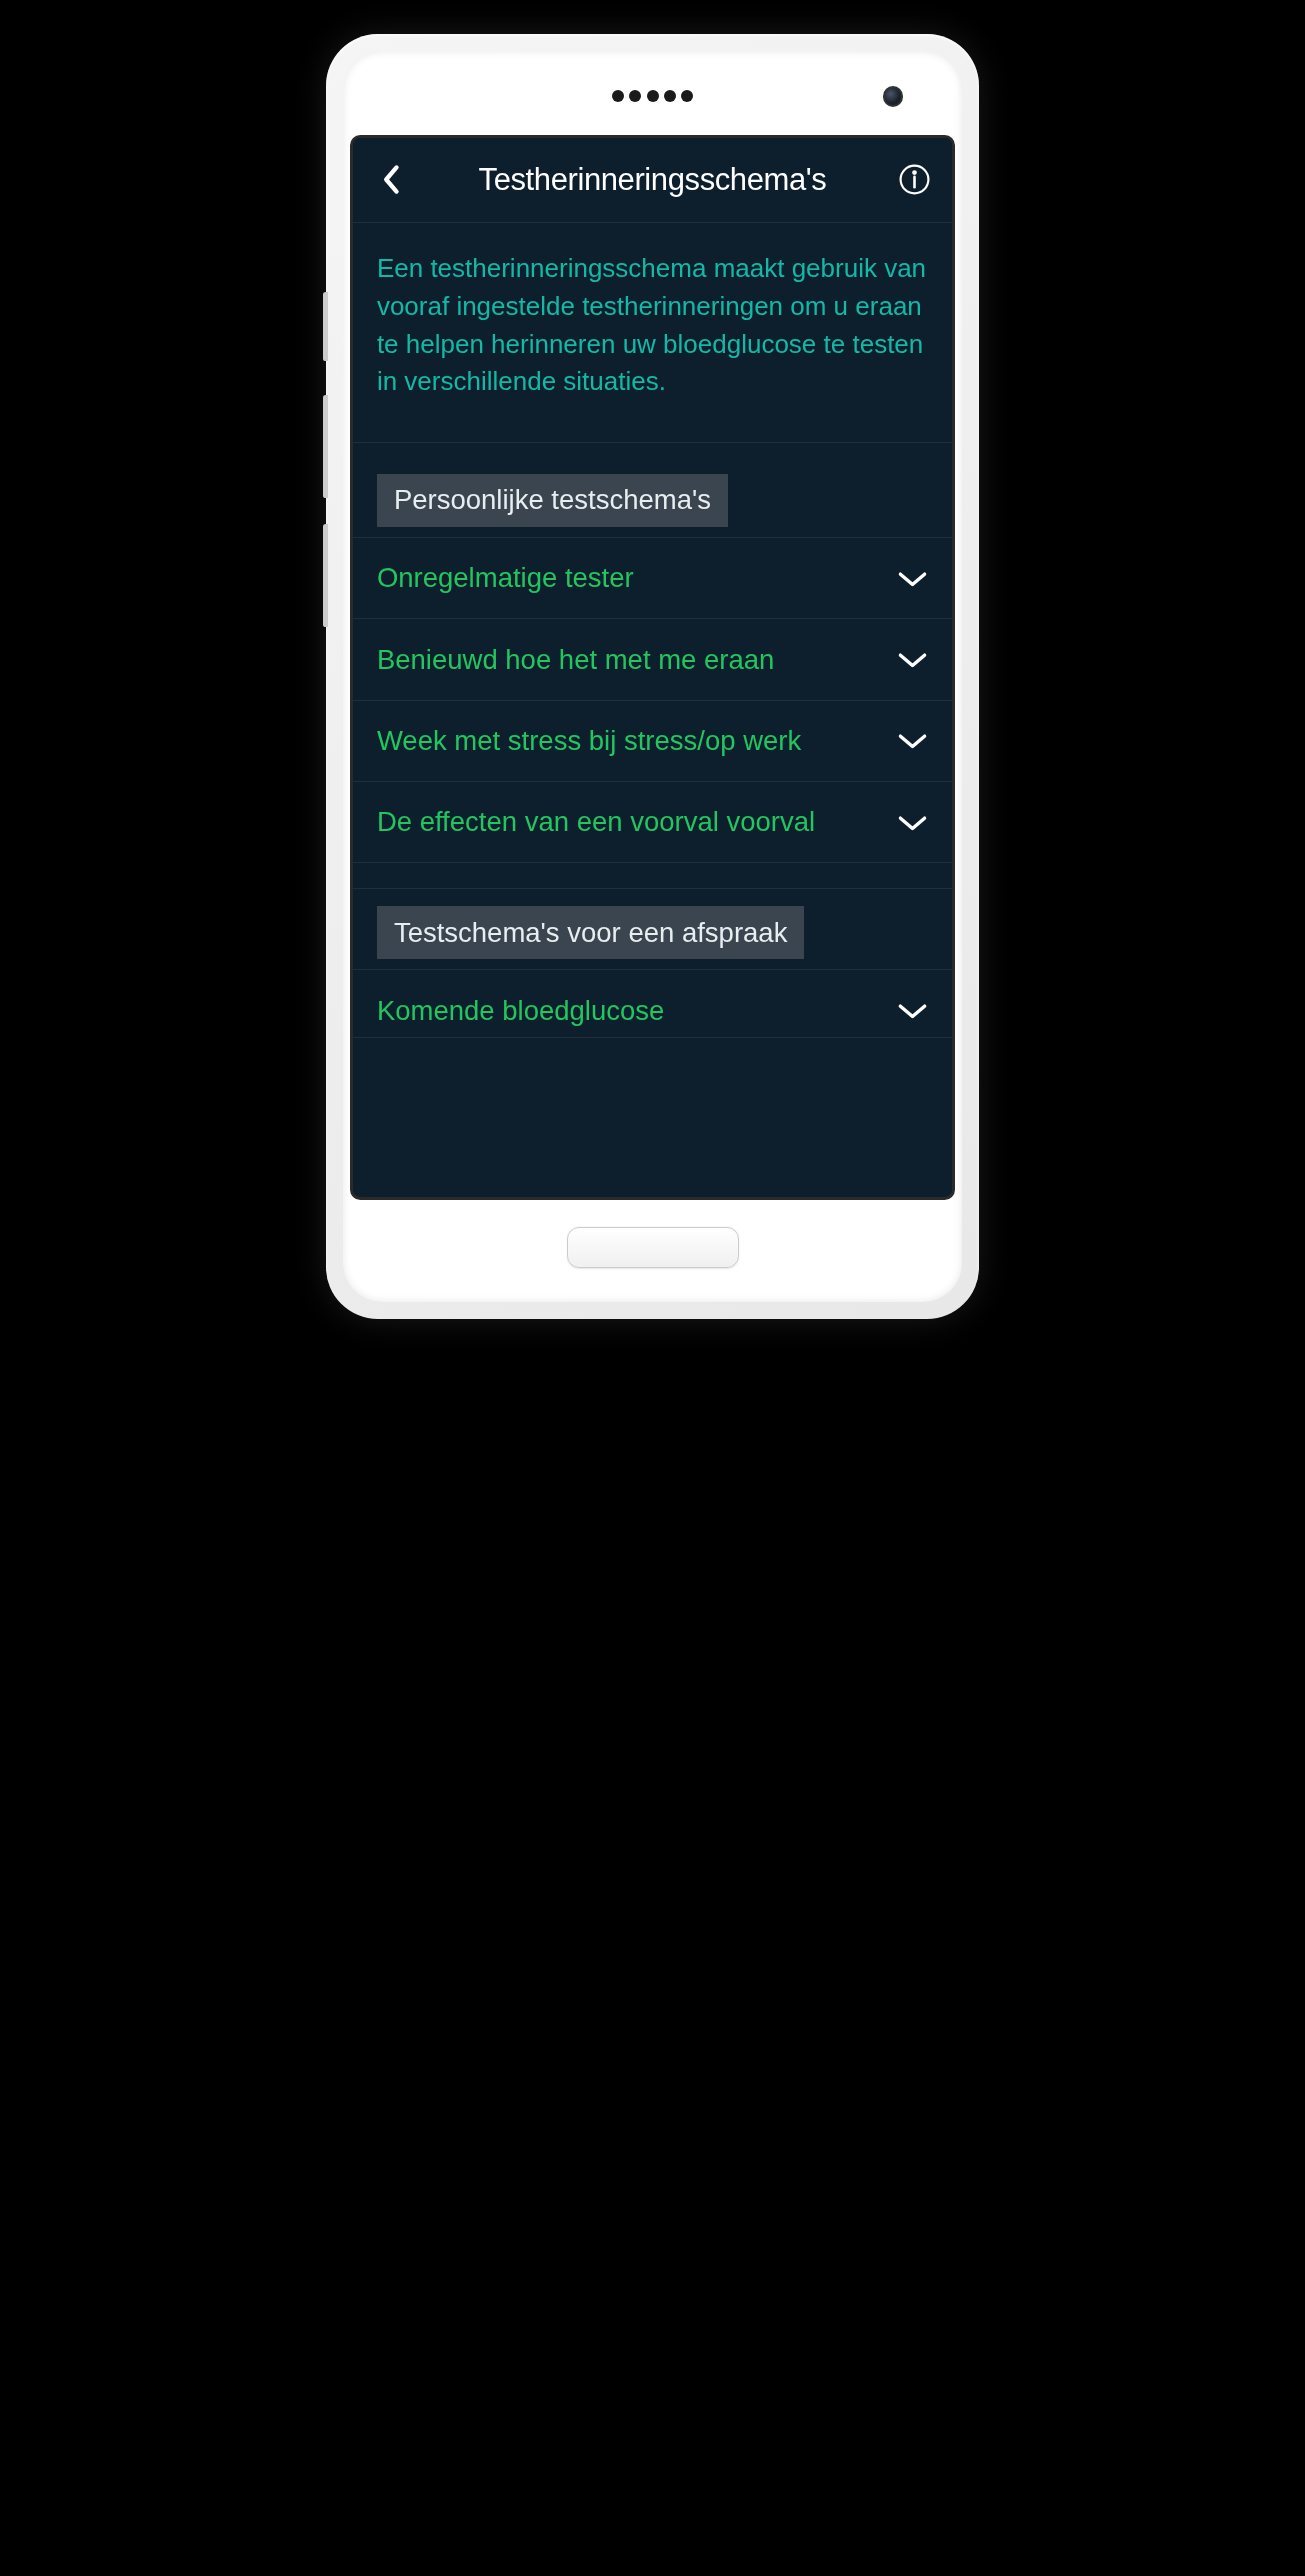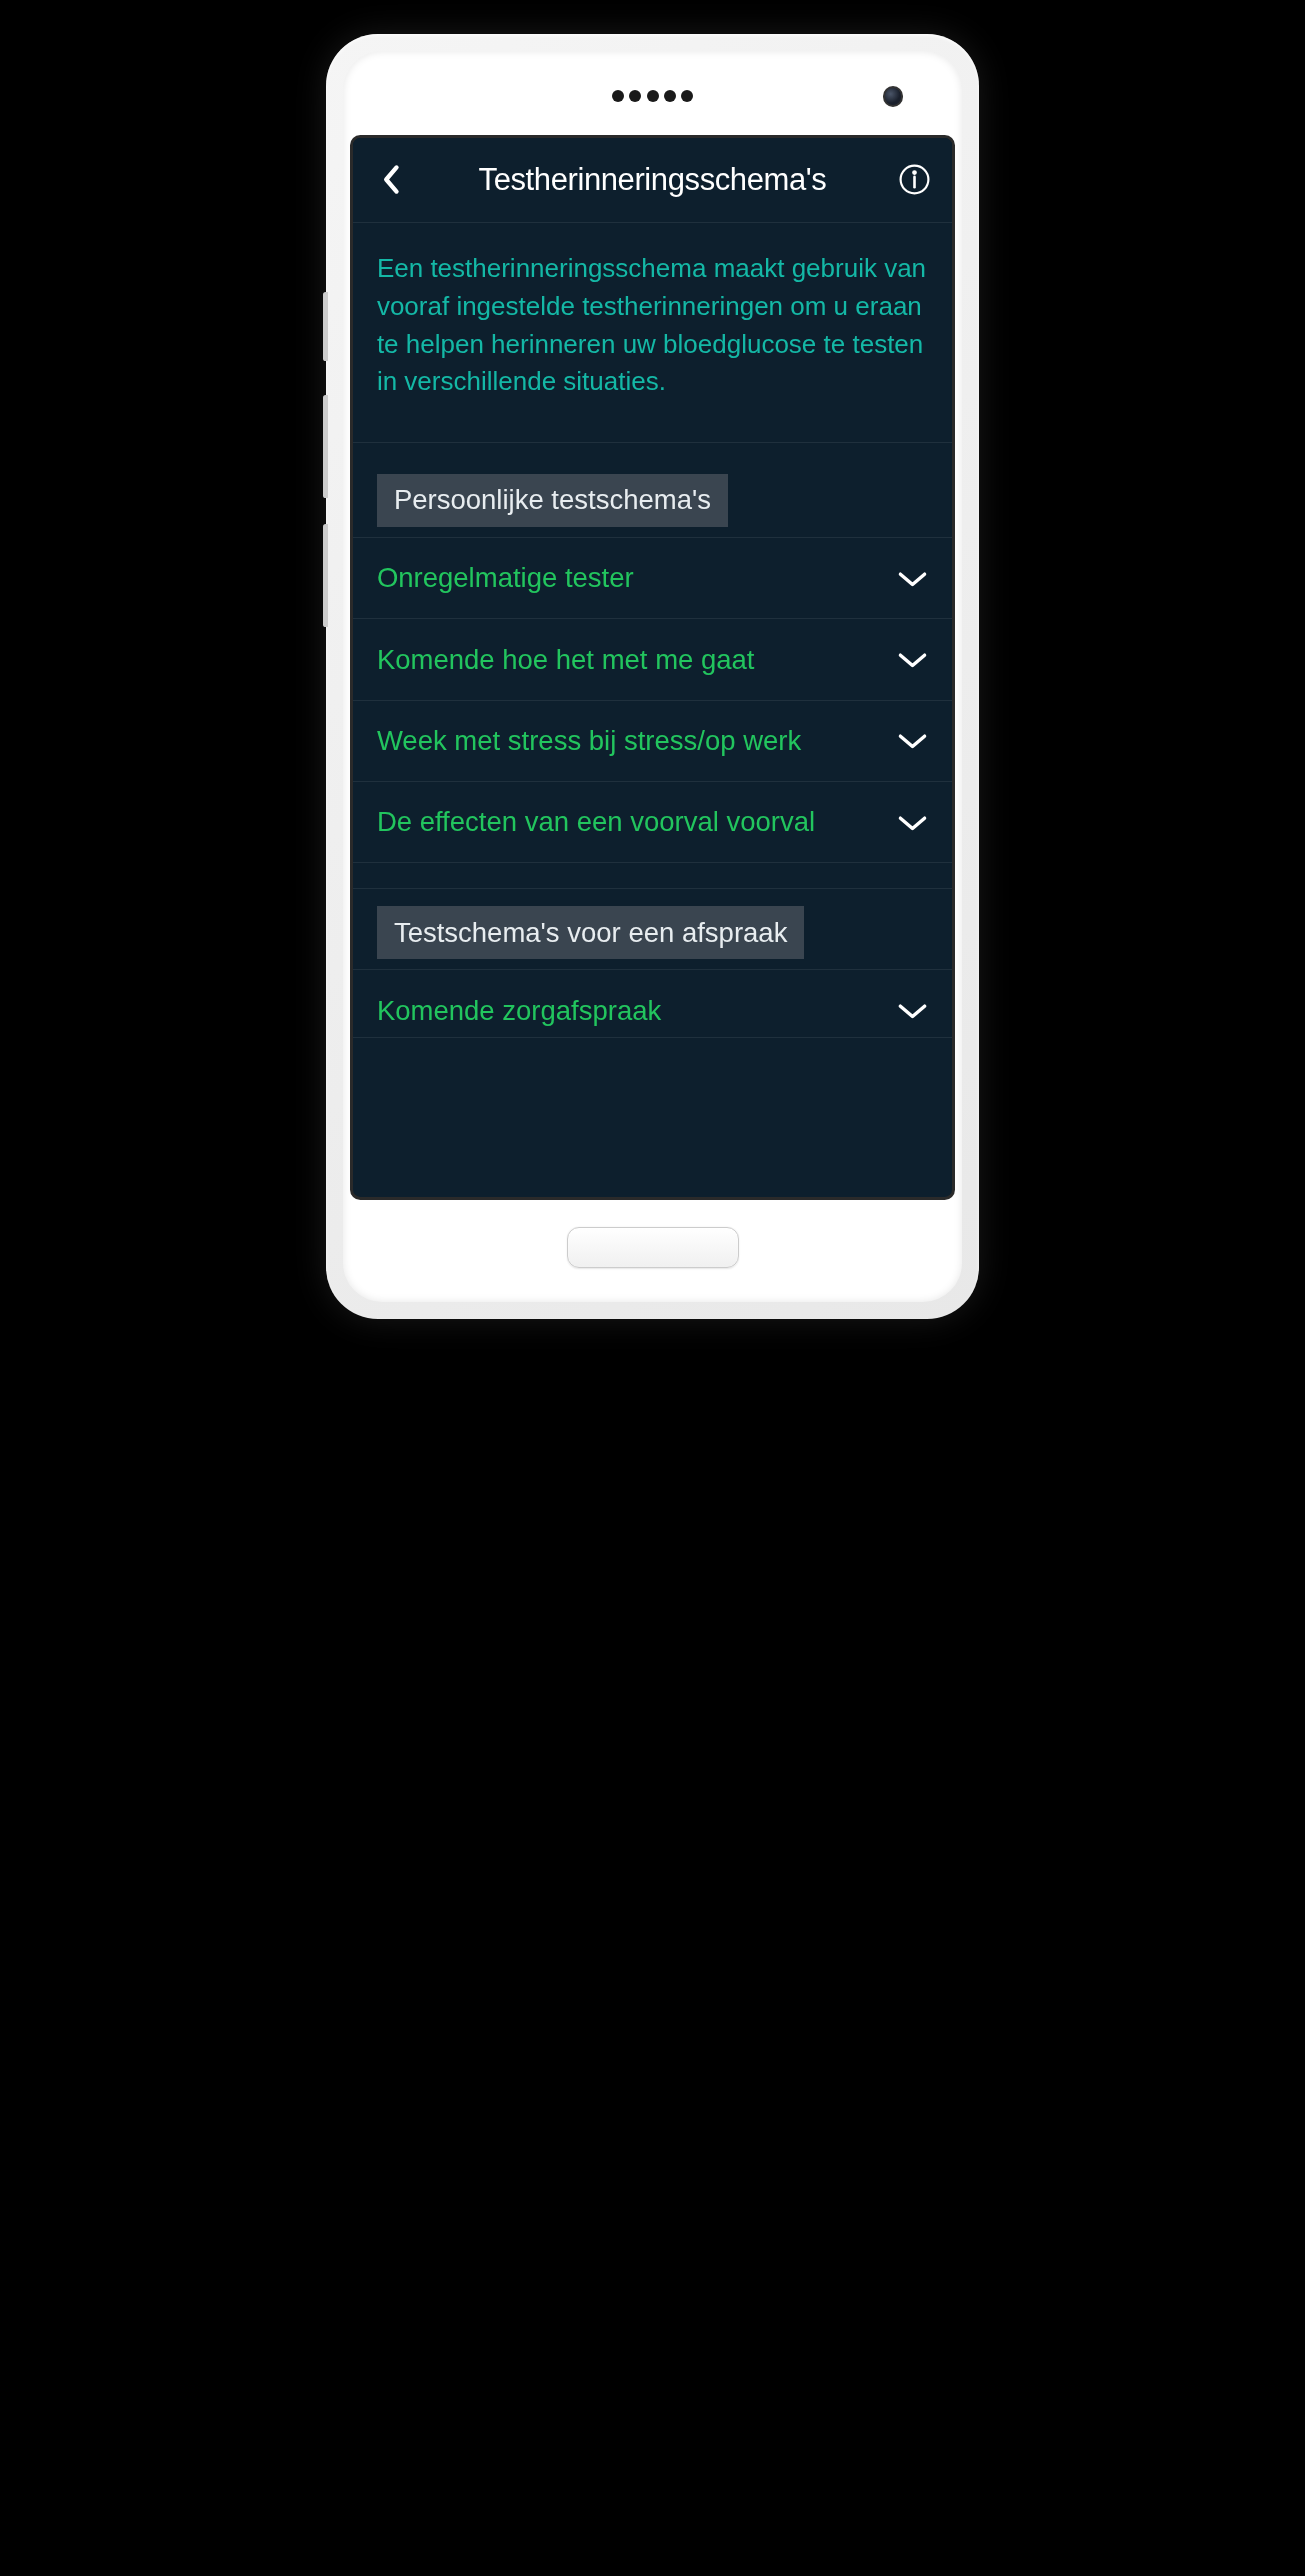--- a/index.html
+++ b/index.html
@@ -241,21 +241,21 @@
       </div>
 
       <div class="list-item">
         <div class="list-item-text">Onregelmatige tester</div>
         <svg class="chevron" width="31" height="19" viewBox="0 0 36 22" fill="none" stroke="currentColor" stroke-width="4" stroke-linecap="round" stroke-linejoin="round">
           <polyline points="4,6 18,18 32,6"></polyline>
         </svg>
       </div>
 
       <div class="list-item">
-        <div class="list-item-text">Komende hoe het met me gaat</div>
+        <div class="list-item-text">Benieuwd hoe het met me eraan</div>
         <svg class="chevron" width="31" height="19" viewBox="0 0 36 22" fill="none" stroke="currentColor" stroke-width="4" stroke-linecap="round" stroke-linejoin="round">
           <polyline points="4,6 18,18 32,6"></polyline>
         </svg>
       </div>
 
       <div class="list-item">
         <div class="list-item-text">Week met stress bij stress/op werk</div>
         <svg class="chevron" width="31" height="19" viewBox="0 0 36 22" fill="none" stroke="currentColor" stroke-width="4" stroke-linecap="round" stroke-linejoin="round">
           <polyline points="4,6 18,18 32,6"></polyline>
         </svg>
@@ -268,21 +268,21 @@
         </svg>
       </div>
 
       <div class="spacer"></div>
 
       <div class="section-header" style="padding-top:17px;">
         <div class="section-chip">Testschema's voor een afspraak</div>
       </div>
 
       <div class="list-item" style="padding-bottom:8.6px;">
-        <div class="list-item-text">Komende zorgafspraak</div>
+        <div class="list-item-text">Komende bloedglucose</div>
         <svg class="chevron" width="31" height="19" viewBox="0 0 36 22" fill="none" stroke="currentColor" stroke-width="4" stroke-linecap="round" stroke-linejoin="round">
           <polyline points="4,6 18,18 32,6"></polyline>
         </svg>
       </div>
 
     </div>
 
     <div class="phone-bottom">
       <div class="home-button"></div>
     </div>

